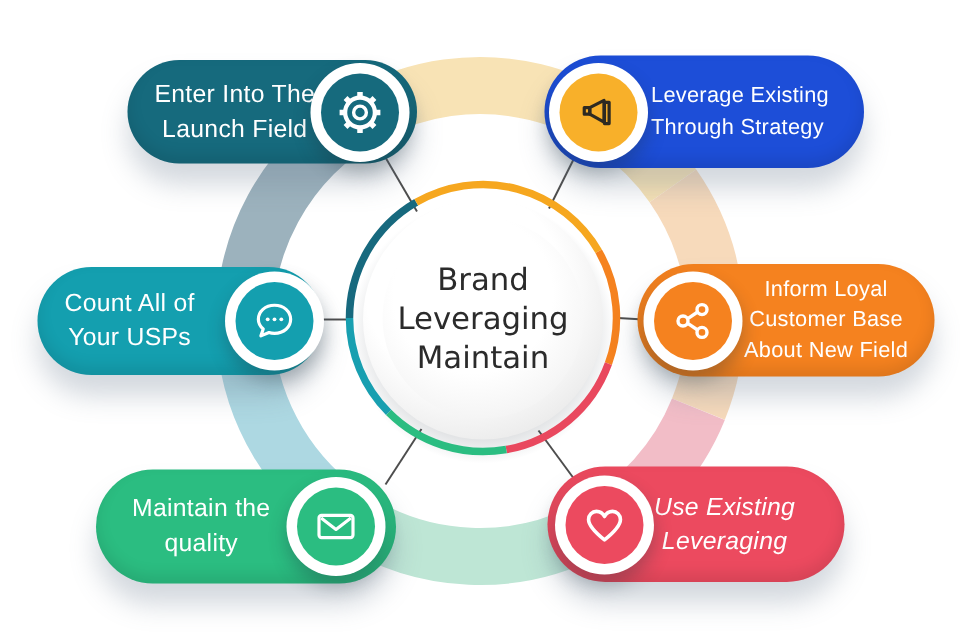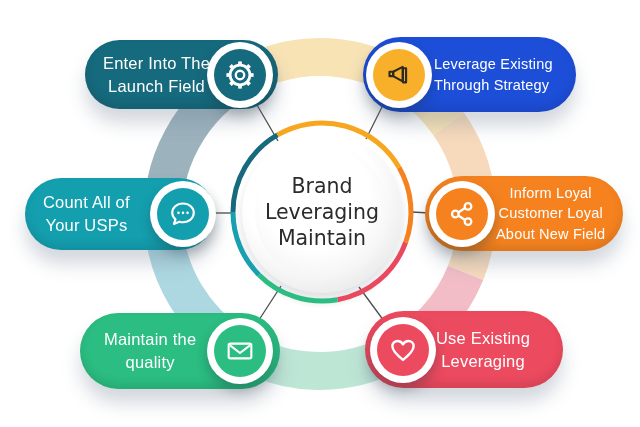--- a/index.html
+++ b/index.html
@@ -11,21 +11,21 @@
 
   
   .pill{
     position:absolute;display:flex;align-items:center;color:#fff;
     box-shadow:0 14px 18px rgba(110,125,145,.30), inset 0 -5px 10px rgba(0,0,0,.10);
   }
   .p-tl{left:85px;top:40px;width:193px;height:69px;border-radius:35px;}
   .p-tr{left:363px;top:37px;width:213px;height:75px;border-radius:38px;}
   .p-ml{left:25px;top:178px;width:190px;height:72px;border-radius:36px;}
   .p-mr{left:425px;top:176px;width:198px;height:75px;border-radius:38px;text-align:center;}
-  .p-bl{left:80px;top:313px;width:200px;height:76px;border-radius:38px;}
+  .p-bl{left:64px;top:313px;width:200px;height:76px;border-radius:38px;}
   .p-br{left:365px;top:311px;width:198px;height:77px;border-radius:39px;}
 
   .label{display:flex;flex-direction:column;justify-content:center;}
   .label div{white-space:nowrap;letter-spacing:.2px;}
   .lbl-lg .label{font-size:16.5px;line-height:23px;font-family:"Liberation Sans",sans-serif;text-align:center;}
   .lbl-sm .label{font-size:14.5px;line-height:20.5px;font-family:"Liberation Sans",sans-serif;}
   .icon-right .label{padding-left:18px;padding-right:78px;}
   .icon-left  .label{padding-left:71px;padding-right:6px;}
   .p-bl .label{padding-left:24px;}
 
@@ -183,21 +183,21 @@
             <circle cx="16.5" cy="6.3" r="2.5"></circle>
             <circle cx="16.5" cy="17.7" r="2.5"></circle>
             <line x1="9.2" y1="10.9" x2="14.3" y2="7.5"></line>
             <line x1="9.2" y1="13.1" x2="14.3" y2="16.5"></line>
           </g>
         </svg>
       </div>
     </div>
     <div class="label">
       <div>Inform Loyal</div>
-      <div>Customer Loyal</div>
+      <div>Customer Base</div>
       <div>About New Field</div>
     </div>
   </div>
 
   <div class="pill p-bl icon-right lbl-lg" style="background: rgb(43, 189, 129);">
     <div class="label">
       <div>Maintain the</div>
       <div>quality</div>
     </div>
     <div class="badge">
@@ -205,21 +205,21 @@
         <svg width="34" height="34" viewBox="0 0 24 24">
           <g fill="none" stroke="#ffffff" stroke-width="1.5" stroke-linejoin="round">
             <rect x="4" y="6.8" width="16" height="10.4" rx="1.2"></rect>
             <path d="M5 8 l7 5.4 7 -5.4"></path>
           </g>
         </svg>
       </div>
     </div>
   </div>
 
-  <div class="pill p-br icon-left lbl-lg" style="background: rgb(236, 74, 95);">
+  <div class="pill p-br icon-left lbl-lg" style="background: rgb(236, 74, 95); font-style: italic;">
     <div class="badge">
       <div class="badge-inner" style="background: rgb(236, 74, 95);">
         <svg width="34" height="34" viewBox="0 0 24 24">
           <g fill="none" stroke="#ffffff" stroke-width="1.7" stroke-linejoin="round">
             <path d="M12 19 C7 15 4.5 12.2 4.5 9.4 C4.5 7.2 6.2 5.6 8.2 5.6 C9.8 5.6 11.2 6.5 12 8 C12.8 6.5 14.2 5.6 15.8 5.6 C17.8 5.6 19.5 7.2 19.5 9.4 C19.5 12.2 17 15 12 19 Z"></path>
           </g>
         </svg>
       </div>
     </div>
     <div class="label">

